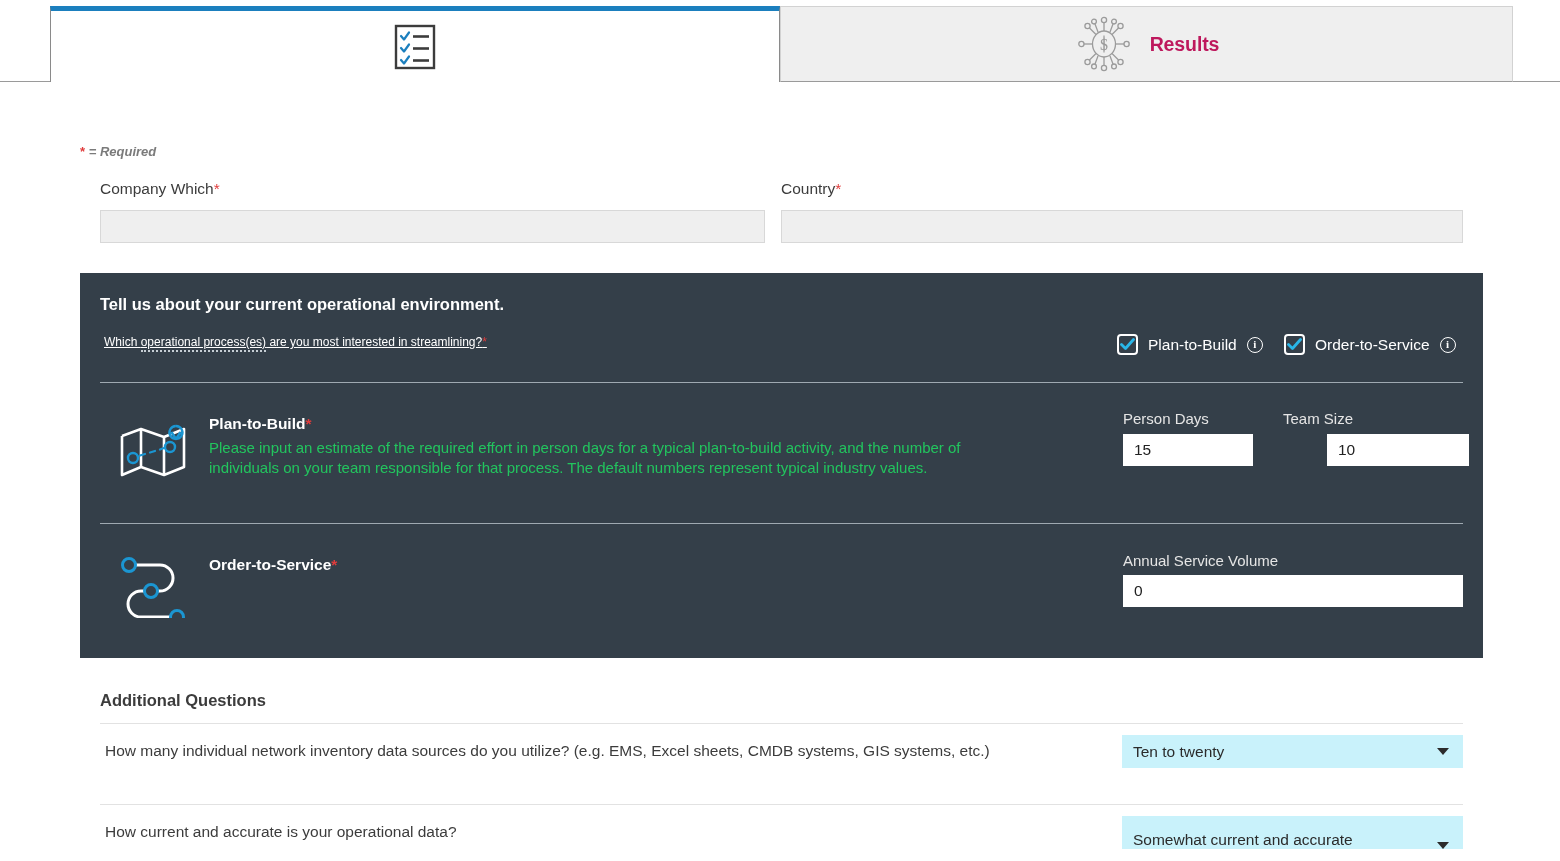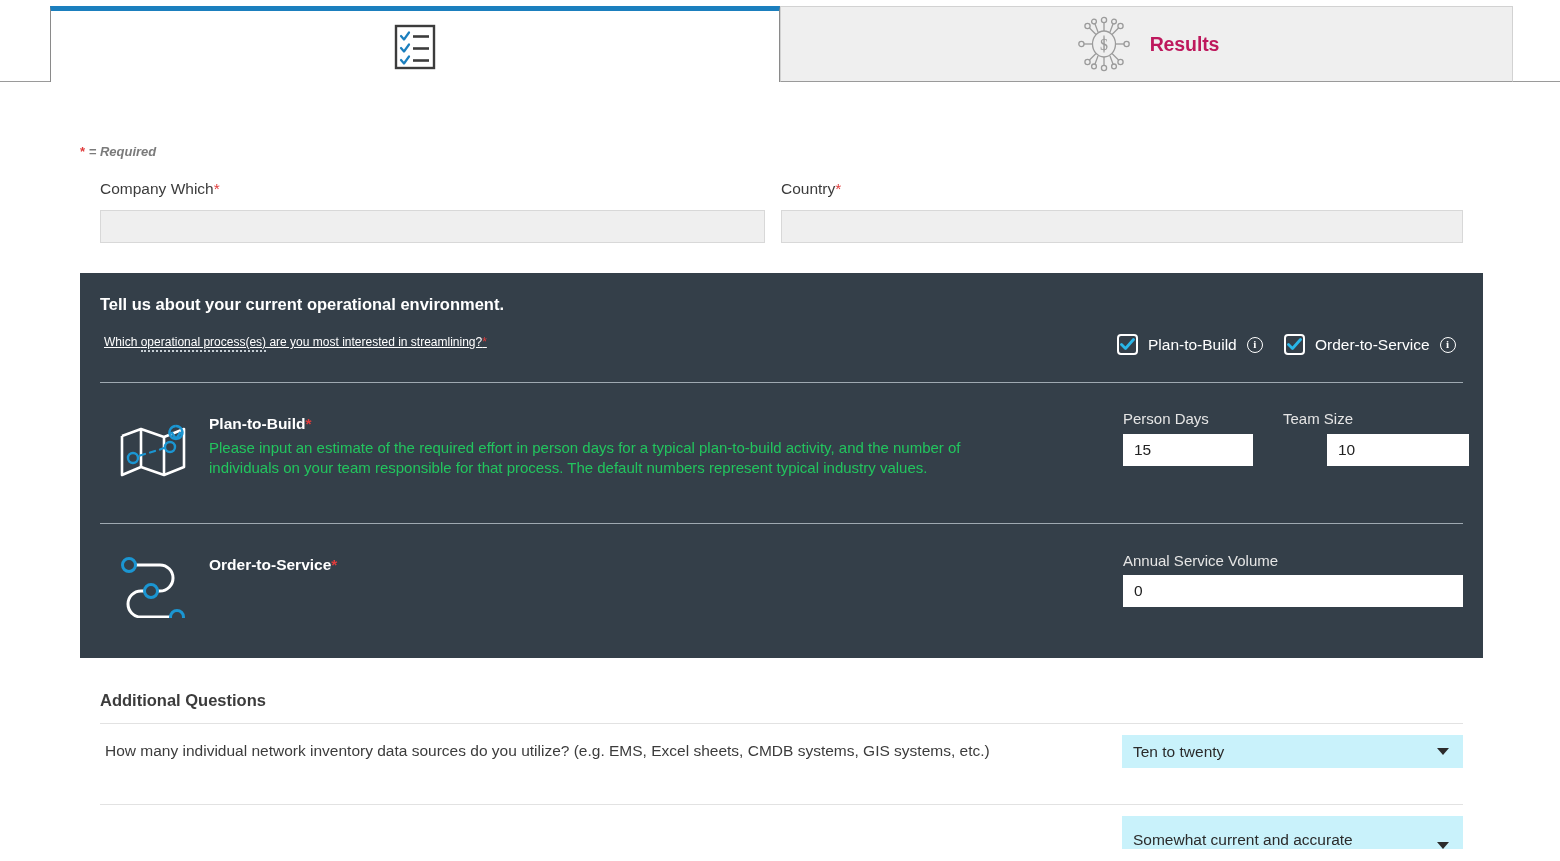--- a/index.html
+++ b/index.html
@@ -423,18 +423,19 @@
   <div class="aq-title">Additional Questions</div>
 
   <div class="aq-divider aq-div-1"></div>
   <div class="aq-text aq-text-1">How many individual network inventory data sources do you utilize? (e.g. EMS, Excel sheets, CMDB systems, GIS systems, etc.)</div>
   <div class="aq-select aq-select-1">
     <span>Ten to twenty</span>
     <span class="caret"></span>
   </div>
 
   <div class="aq-divider aq-div-2"></div>
+  <div class="aq-text aq-text-2">How current and accurate is your operational data?</div>
   <div class="aq-select aq-select-2">
     <span>Somewhat current and accurate</span>
     <span class="caret"></span>
   </div>
 
 </div>
 
 </body></html>

